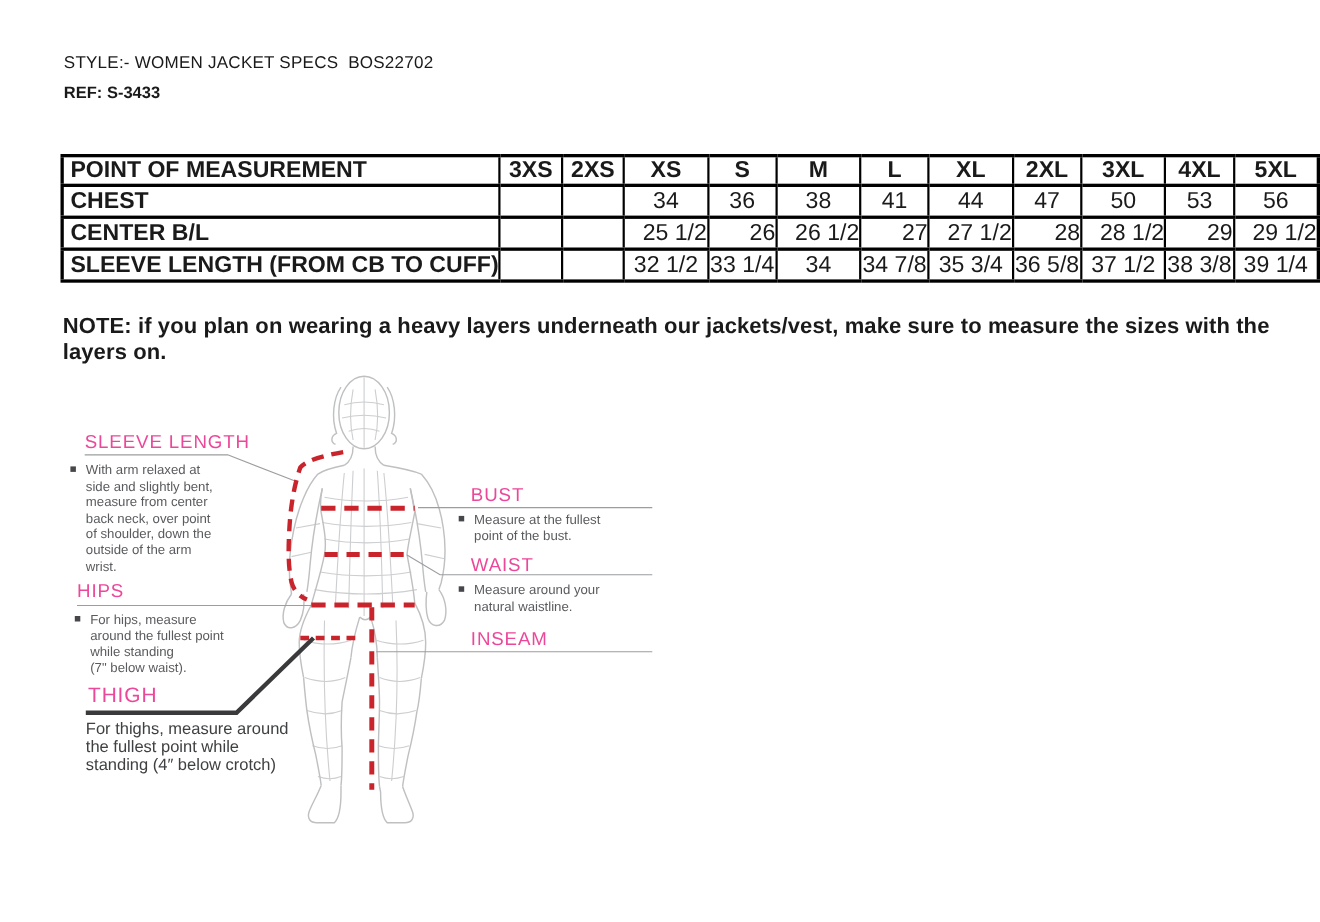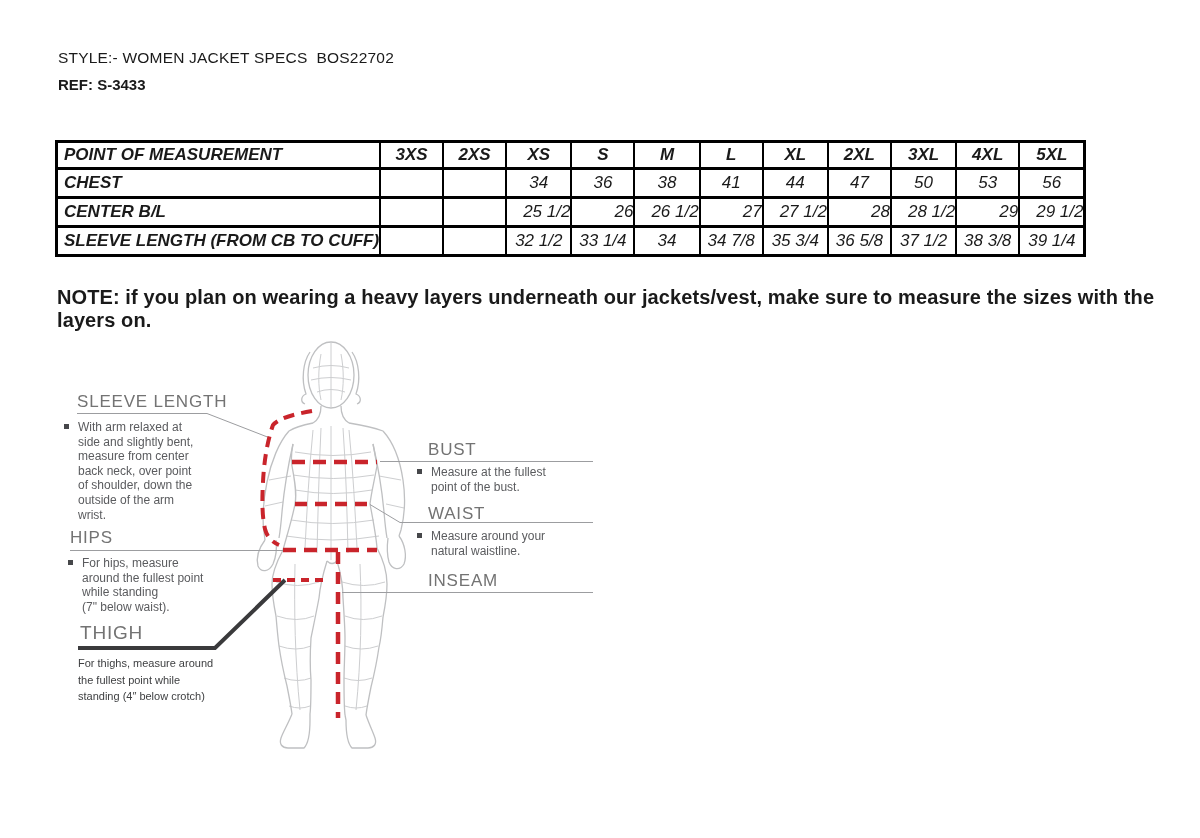--- a/index.html
+++ b/index.html
@@ -5,39 +5,39 @@
   html,body{margin:0;padding:0;background:#fff;}
   .page{position:relative;width:1200px;height:838px;background:#ffffff;overflow:hidden;
         font-family:"Liberation Sans",sans-serif;color:#1a1a1a;}
   
   .doc-header{position:absolute;left:58px;top:49px;}
   .title-line{font-size:15.5px;font-weight:normal;letter-spacing:.2px;white-space:pre-wrap;}
   .ref-line{font-size:15px;font-weight:bold;margin-top:9px;white-space:pre-wrap;}
   
   table.size-table{position:absolute;left:55px;top:140px;border-collapse:collapse;
         border:3px solid #000;table-layout:fixed;}
-  .size-table th,.size-table td{border:solid #000;border-width:3px 2px;font-size:17px;
-        padding:0;overflow:hidden;white-space:nowrap;background:#fff;font-style:italic;}
+  .size-table th,.size-table td{border:solid #000;border-width:3px 2px;font-size:21px;
+        padding:0;overflow:hidden;white-space:nowrap;background:#fff;}
   .size-table col.c-label{width:283px;}
   .size-table col.c-size{width:63px;}
   .size-table thead th{height:24px;font-weight:bold;text-align:center;}
   .size-table tbody tr{height:29px;}
   .size-table th.first,.size-table td.row-label{text-align:left;padding-left:6px;font-weight:bold;}
   .size-table tr.vals-center td.val{text-align:center;}
   .size-table tr.vals-left td.val{text-align:right;padding-left:16px;}
   
   .note{position:absolute;left:57px;top:286px;font-size:20px;font-weight:bold;letter-spacing:.1px;}
   
   .diagram{position:absolute;left:55px;top:330px;width:590px;height:490px;}
   .diagram svg{position:absolute;left:0;top:0;}
-  .dheading{position:absolute;font-size:17px;color:#737373;letter-spacing:.8px;white-space:nowrap;}
+  .dheading{position:absolute;font-size:17px;color:#ec4899;letter-spacing:.8px;white-space:nowrap;}
   .ddesc{position:absolute;display:flex;align-items:flex-start;}
   .bullet{flex:0 0 auto;width:5px;height:5px;background:#46474a;margin-top:4px;margin-right:9px;}
   .dtext{font-size:12px;line-height:14.6px;color:#5a5b5e;white-space:pre-line;}
-  .dtext.dark{font-size:11px;line-height:16.5px;color:#3f4042;}
+  .dtext.dark{font-size:15px;line-height:16.5px;color:#3f4042;}
 </style>
 </head>
 <body>
 
 <div class="page">
 
   <div class="doc-header">
     <div class="title-line">STYLE:- WOMEN JACKET SPECS  BOS22702</div>
     <div class="ref-line">REF: S-3433</div>
   </div>

